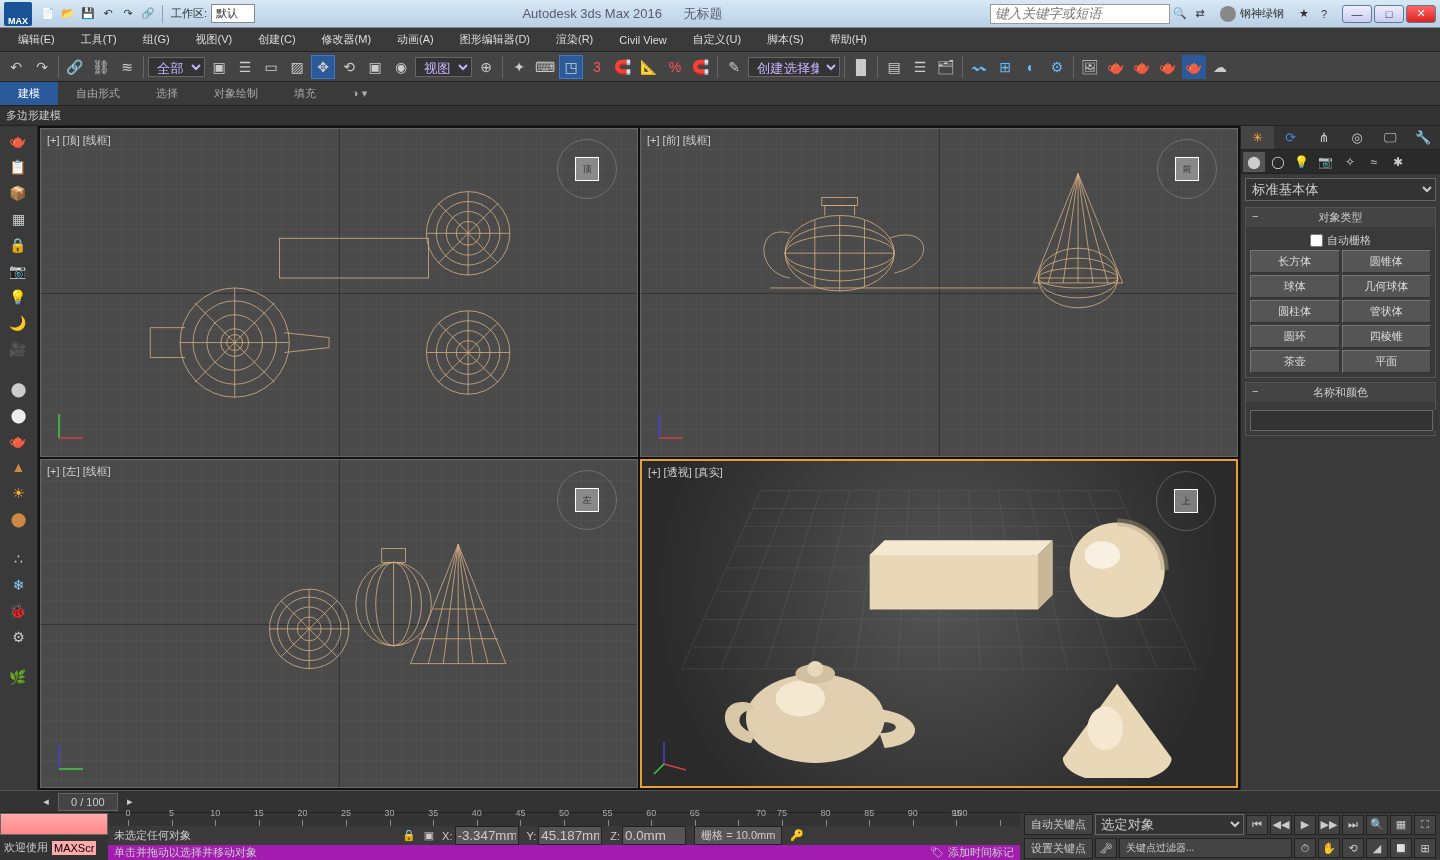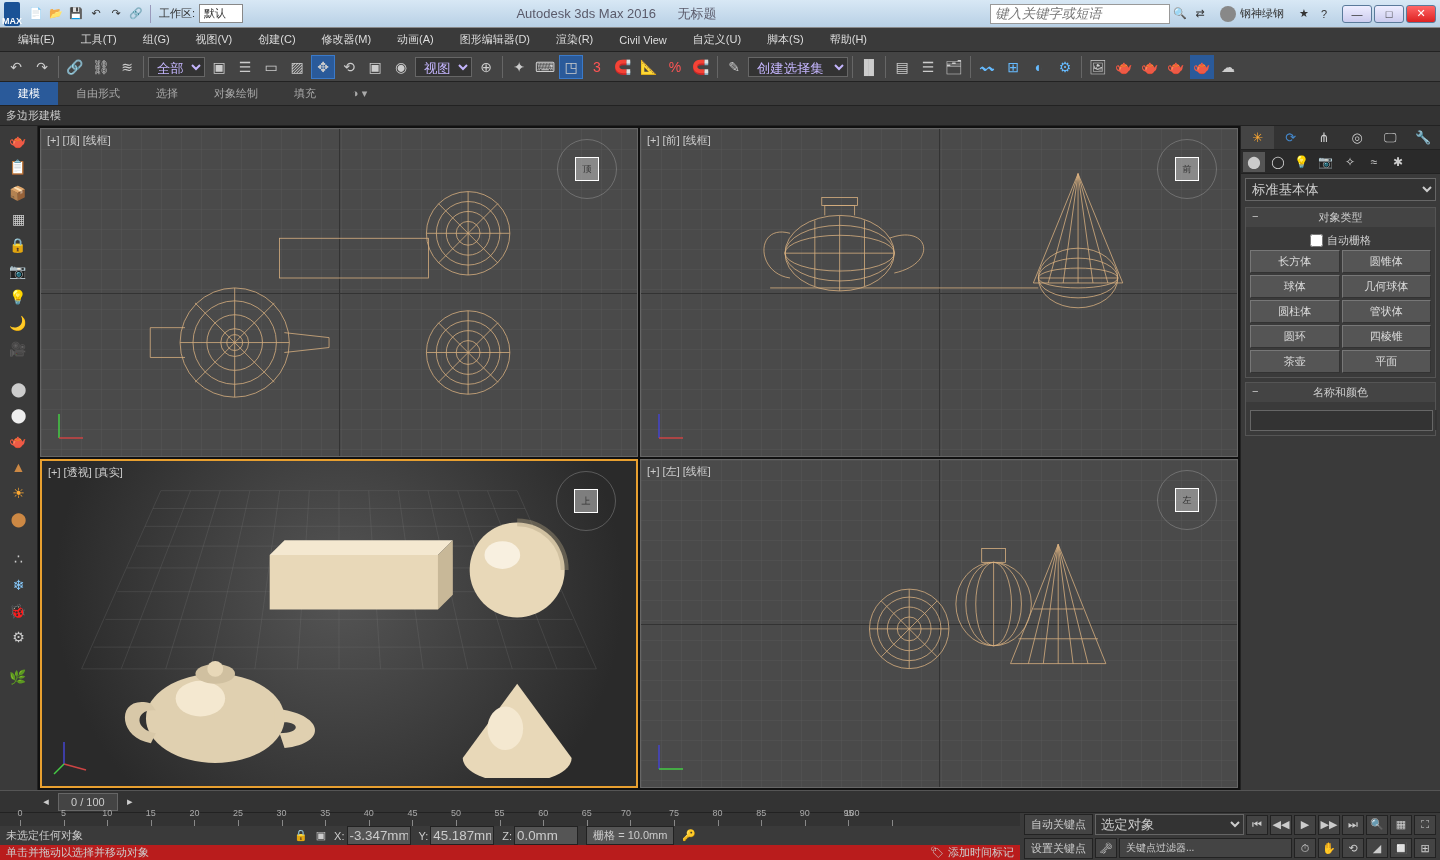--- a/index.html
+++ b/index.html
@@ -1,18 +1,18 @@
 <!DOCTYPE html>
 <html><head>
 <meta charset="utf-8">
 <style>
 * { margin: 0; padding: 0; box-sizing: border-box; font-family: "Microsoft YaHei", Arial, sans-serif; }
 body { background: #1a1a1a; color: #ccc; font-size: 11px; overflow: hidden; width: 1440px; height: 860px; }
 .titlebar { height: 28px; background: linear-gradient(#d8e8f5, #b8d0e5); display: flex; align-items: center; padding: 0 4px; color: #333; border-bottom: 1px solid #888; }
-.titlebar .logo { width: 16px; height: 24px; background: #1a5296; color: #fff; font-size: 9px; display: flex; align-items: flex-end; justify-content: center; border-radius: 2px; margin-right: 6px; font-weight: bold; }
+.titlebar .logo { width: 28px; height: 24px; background: #1a5296; color: #fff; font-size: 9px; display: flex; align-items: flex-end; justify-content: center; border-radius: 2px; margin-right: 6px; font-weight: bold; }
 .titlebar .tb-btn { width: 18px; height: 18px; margin: 0 1px; display: flex; align-items: center; justify-content: center; cursor: pointer; border-radius: 2px; }
 .titlebar .sep { width: 1px; height: 18px; background: #99b; margin: 0 4px; }
 .titlebar .ws-label { margin: 0 4px; }
 .titlebar .ws-sel { background: #fff; border: 1px solid #888; padding: 1px 16px 1px 4px; position: relative; cursor: pointer; }
 .titlebar .title { flex: 1; text-align: center; color: #5a5a6a; font-size: 13px; }
 .titlebar .search { width: 180px; height: 20px; background: #fff; border: 1px solid #999; padding: 0 4px; color: #999; font-style: italic; }
 .titlebar .user { margin: 0 10px; display: flex; align-items: center; gap: 4px; }
 .titlebar .user .avatar { width: 16px; height: 16px; background: #888; border-radius: 50%; }
 .titlebar .winbtns { display: flex; gap: 2px; margin-left: 8px; }
 .titlebar .winbtn { width: 30px; height: 18px; border: 1px solid #5a7a9a; border-radius: 3px; display: flex; align-items: center; justify-content: center; cursor: pointer; background: linear-gradient(#eef,#cce); }
@@ -77,21 +77,21 @@
 .trackbar .ticklabel { position: absolute; bottom: 8px; font-size: 9px; color: #aaa; transform: translateX(-50%); }
 .statusrow { flex: 1; display: flex; align-items: center; padding: 0 6px; gap: 8px; color: #ccc; }
 .statusrow .coord { display: flex; align-items: center; gap: 2px; }
 .statusrow .coord input { width: 64px; background: #555; border: 1px solid #222; color: #ccc; padding: 1px 2px; }
 .statusrow .gridv { background: #555; border: 1px solid #222; padding: 1px 6px; }
 .sa-right { width: 420px; display: flex; flex-direction: column; }
 .sa-right .row { flex: 1; display: flex; align-items: center; gap: 2px; padding: 0 4px; }
 .sa-right .sbtn { width: 22px; height: 20px; display: flex; align-items: center; justify-content: center; cursor: pointer; background: #444; border: 1px solid #222; font-size: 11px; }
 .sa-right .autok { padding: 2px 6px; background: #444; border: 1px solid #222; cursor: pointer; }
 .sa-right select { background: #333; border: 1px solid #666; color: #ccc; padding: 1px; cursor: pointer; }
-.promptrow { height: 24px; display: flex; align-items: center; padding: 0 6px; background: #b91c1c; color: #ccc; }
+.promptrow { height: 24px; display: flex; align-items: center; padding: 0 6px; background: #a21caf; color: #ccc; }
 svg.axis line { stroke-width: 1.5; }
 </style>
 </head>
 <body>
 
 <div class="titlebar">
   <div class="logo">MAX</div>
   <div class="tb-btn">📄</div>
   <div class="tb-btn">📂</div>
   <div class="tb-btn">💾</div>
@@ -161,21 +161,21 @@
   <div class="tbtn">✦</div>
   <div class="tbtn">⌨</div>
   <div class="tbtn active">◳</div>
   <div class="tbtn" style="color:#f55">3</div>
   <div class="tbtn" style="color:#f55">🧲</div>
   <div class="tbtn" style="color:#f55">📐</div>
   <div class="tbtn" style="color:#f55">%</div>
   <div class="tbtn" style="color:#f55">🧲</div>
   <div class="tsep"></div>
   <div class="tbtn">✎</div>
-  <select class="tsel" style="width:100px"><option>创建选择集</option></select>
+  <select class="tsel" style="width:92px"><option>创建选择集</option></select>
   <div class="tsep"></div>
   <div class="tbtn">▐▌</div>
   <div class="tsep"></div>
   <div class="tbtn">▤</div>
   <div class="tbtn">☰</div>
   <div class="tbtn">🗂</div>
   <div class="tsep"></div>
   <div class="tbtn" style="color:#6bf">〰</div>
   <div class="tbtn" style="color:#6bf">⊞</div>
   <div class="tbtn" style="color:#6bf">◐</div>
@@ -318,20 +318,64 @@
             <path d="M 0 -70 L 15 40"></path>
             <path d="M 0 -70 L 30 40"></path>
             <ellipse cx="0" cy="35" rx="40" ry="30"></ellipse>
             <ellipse cx="0" cy="35" rx="40" ry="20"></ellipse>
             <ellipse cx="0" cy="35" rx="40" ry="10"></ellipse>
             <line x1="-40" y1="35" x2="40" y2="35"></line>
           </g>
       </svg>
     </div>
 
+    <div class="vp">
+      <div class="grid"></div>
+      <div class="midh"></div>
+        <div class="midv"></div>
+      <div class="vlabel">[+] [左] [线框]</div>
+      <div class="vcube">
+          <div class="ring"></div>
+          <div class="face">左</div>
+        </div>
+      <svg class="axis">
+          <line x1="8" y1="32" x2="8" y2="8" stroke="#44c"></line>
+          <line x1="8" y1="32" x2="32" y2="32" stroke="#4c4"></line>
+        </svg>
+      <svg class="scene" viewBox="0 0 600 320">
+        <g class="wire" transform="translate(270,170)">
+            <circle r="40"></circle>
+            <circle r="32"></circle>
+            <circle r="22"></circle>
+            <circle r="12"></circle>
+            <line x1="-40" y1="0" x2="40" y2="0"></line>
+            <line x1="0" y1="-40" x2="0" y2="40"></line>
+            <line x1="-28" y1="-28" x2="28" y2="28"></line>
+            <line x1="-28" y1="28" x2="28" y2="-28"></line>
+          </g>
+        <g class="wire" transform="translate(355,145)">
+            <ellipse rx="38" ry="42"></ellipse>
+            <ellipse rx="28" ry="42"></ellipse>
+            <ellipse rx="18" ry="42"></ellipse>
+            <line x1="0" y1="-42" x2="0" y2="42"></line>
+            <rect x="-12" y="-56" width="24" height="14"></rect>
+          </g>
+        <g class="wire" transform="translate(420,150)">
+            <path d="M 0 -65 L -48 55 L 48 55 Z"></path>
+            <line x1="0" y1="-65" x2="-30" y2="55"></line>
+            <line x1="0" y1="-65" x2="-15" y2="55"></line>
+            <line x1="0" y1="-65" x2="0" y2="55"></line>
+            <line x1="0" y1="-65" x2="15" y2="55"></line>
+            <line x1="0" y1="-65" x2="30" y2="55"></line>
+            <line x1="-40" y1="30" x2="40" y2="30"></line>
+            <line x1="-25" y1="0" x2="25" y2="0"></line>
+          </g>
+      </svg>
+    </div>
+
     <div class="vp persp active">
       <div class="vlabel">[+] [透视] [真实]</div>
       <div class="vcube">
           <div class="ring"></div>
           <div class="face">上</div>
         </div>
       <svg class="axis">
           <line x1="12" y1="28" x2="12" y2="6" stroke="#44c"></line>
           <line x1="12" y1="28" x2="34" y2="34" stroke="#c44"></line>
           <line x1="12" y1="28" x2="2" y2="38" stroke="#4c4"></line>
@@ -380,64 +424,20 @@
             <path d="M 60 -10 C 110 -5 115 25 70 30 L 65 15 C 90 15 85 0 60 5 Z" fill="#e0d0b0"></path>
             <path d="M -65 -15 C -100 -25 -100 20 -65 25 L -60 15 C -82 12 -82 -10 -60 -8 Z" fill="#d8c8a8"></path>
           </g>
 
         <g transform="translate(480,275)">
             <path d="M -55 25 A 55 25 0 0 0 55 25 L 0 -50 Z" fill="#e8d8b8"></path>
             <ellipse cx="-12" cy="-5" rx="18" ry="22" fill="#f4e8d0"></ellipse>
           </g>
       </svg>
     </div>
-
-    <div class="vp">
-      <div class="grid"></div>
-      <div class="midh"></div>
-        <div class="midv"></div>
-      <div class="vlabel">[+] [左] [线框]</div>
-      <div class="vcube">
-          <div class="ring"></div>
-          <div class="face">左</div>
-        </div>
-      <svg class="axis">
-          <line x1="8" y1="32" x2="8" y2="8" stroke="#44c"></line>
-          <line x1="8" y1="32" x2="32" y2="32" stroke="#4c4"></line>
-        </svg>
-      <svg class="scene" viewBox="0 0 600 320">
-        <g class="wire" transform="translate(270,170)">
-            <circle r="40"></circle>
-            <circle r="32"></circle>
-            <circle r="22"></circle>
-            <circle r="12"></circle>
-            <line x1="-40" y1="0" x2="40" y2="0"></line>
-            <line x1="0" y1="-40" x2="0" y2="40"></line>
-            <line x1="-28" y1="-28" x2="28" y2="28"></line>
-            <line x1="-28" y1="28" x2="28" y2="-28"></line>
-          </g>
-        <g class="wire" transform="translate(355,145)">
-            <ellipse rx="38" ry="42"></ellipse>
-            <ellipse rx="28" ry="42"></ellipse>
-            <ellipse rx="18" ry="42"></ellipse>
-            <line x1="0" y1="-42" x2="0" y2="42"></line>
-            <rect x="-12" y="-56" width="24" height="14"></rect>
-          </g>
-        <g class="wire" transform="translate(420,150)">
-            <path d="M 0 -65 L -48 55 L 48 55 Z"></path>
-            <line x1="0" y1="-65" x2="-30" y2="55"></line>
-            <line x1="0" y1="-65" x2="-15" y2="55"></line>
-            <line x1="0" y1="-65" x2="0" y2="55"></line>
-            <line x1="0" y1="-65" x2="15" y2="55"></line>
-            <line x1="0" y1="-65" x2="30" y2="55"></line>
-            <line x1="-40" y1="30" x2="40" y2="30"></line>
-            <line x1="-25" y1="0" x2="25" y2="0"></line>
-          </g>
-      </svg>
-    </div>
   </div>
 
   <div class="rightpanel">
     <div class="rp-tabs">
       <div class="rpt" style="background:#444;color:#fa3">✳</div>
       <div class="rpt" style="color:#48c">⟳</div>
       <div class="rpt">⋔</div>
       <div class="rpt">◎</div>
       <div class="rpt">🖵</div>
       <div class="rpt">🔧</div>
@@ -489,20 +489,27 @@
 
 <div class="timeslider">
   <div style="width:38px"></div>
   <div class="arrow">◂</div>
   <div class="framebox">0 / 100</div>
   <div class="arrow">▸</div>
   <div style="flex:1"></div>
 </div>
 
 <div class="statusarea">
+  <div class="sa-left">
+    <div class="box1"></div>
+    <div class="box2">
+      <span>欢迎使用</span>
+      <span style="background:#faa;padding:1px 2px;color:#000">MAXScr</span>
+    </div>
+  </div>
   <div class="sa-mid">
     <div class="trackbar" id="trackbar">
         <div class="tick" style="left: 20px;"></div>
         <div class="ticklabel" style="left: 20px;">0</div>
         <div class="tick" style="left: 63.6px;"></div>
         <div class="ticklabel" style="left: 63.6px;">5</div>
         <div class="tick" style="left: 107.2px;"></div>
         <div class="ticklabel" style="left: 107.2px;">10</div>
         <div class="tick" style="left: 150.8px;"></div>
         <div class="ticklabel" style="left: 150.8px;">15</div>
@@ -520,21 +527,21 @@
         <div class="ticklabel" style="left: 412.4px;">45</div>
         <div class="tick" style="left: 456px;"></div>
         <div class="ticklabel" style="left: 456px;">50</div>
         <div class="tick" style="left: 499.6px;"></div>
         <div class="ticklabel" style="left: 499.6px;">55</div>
         <div class="tick" style="left: 543.2px;"></div>
         <div class="ticklabel" style="left: 543.2px;">60</div>
         <div class="tick" style="left: 586.8px;"></div>
         <div class="ticklabel" style="left: 586.8px; margin-top: 16px;">65</div>
         <div class="tick" style="left: 630.4px;"></div>
-        <div class="ticklabel" style="left: 626px;">70</div>
+        <div class="ticklabel" style="left: 653px;">70</div>
         <div class="tick" style="left: 674px;"></div>
         <div class="ticklabel" style="left: 674px;">75</div>
         <div class="tick" style="left: 717.6px;"></div>
         <div class="ticklabel" style="left: 717.6px;">80</div>
         <div class="tick" style="left: 761.2px;"></div>
         <div class="ticklabel" style="left: 761.2px;">85</div>
         <div class="tick" style="left: 804.8px;"></div>
         <div class="ticklabel" style="left: 804.8px;">90</div>
         <div class="tick" style="left: 848.4px;"></div>
         <div class="ticklabel" style="left: 848.4px;">95</div>

